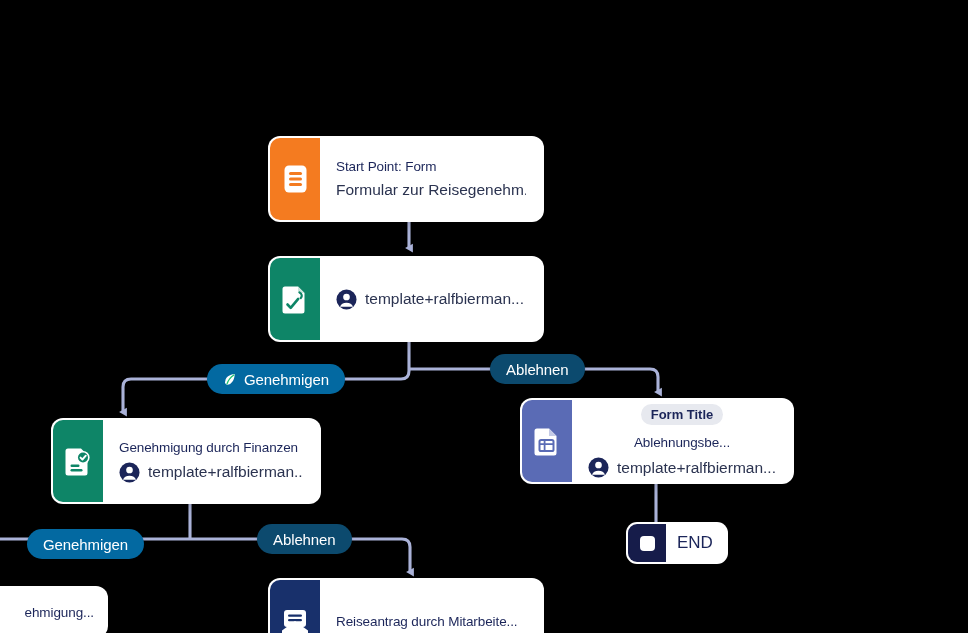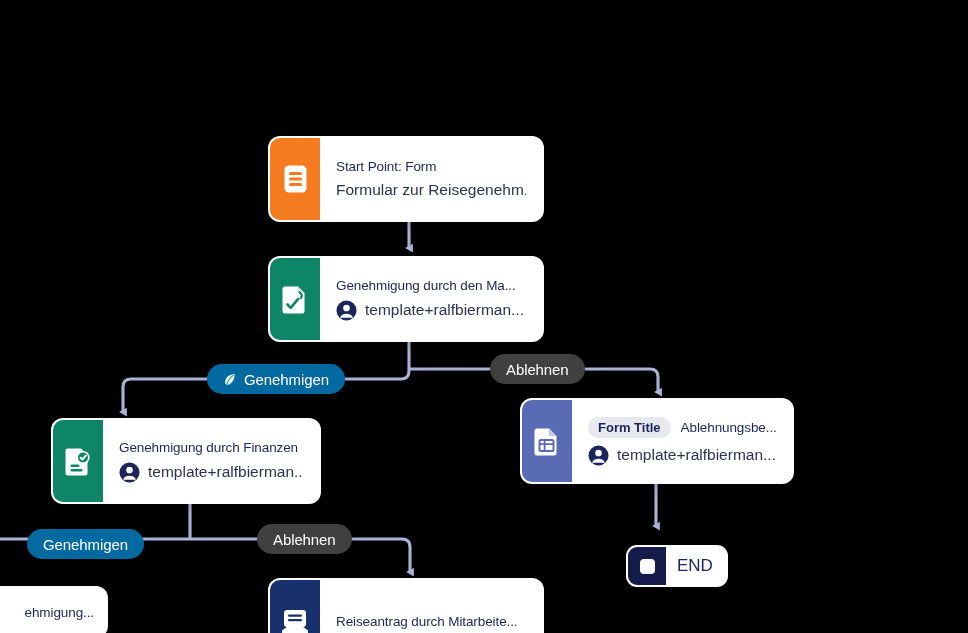--- a/index.html
+++ b/index.html
@@ -47,21 +47,21 @@
 
   
   .pill{
     position:absolute;display:flex;align-items:center;gap:6px;
     height:30px;padding:0 16px;border-radius:15px;
     font-size:15px;color:#fff;letter-spacing:-.1px;
     box-shadow:0 1px 2px rgba(0,0,0,.25);
     white-space:nowrap;
   }
   .pill-green{background:#0369a1;}
-  .pill-red{background:#404040;}
+  .pill-red{background:#0c4a6e;}
   .pill svg{display:block;}
 
   
   .endnode{
     position:absolute;display:flex;align-items:center;
     background:#fff;border-radius:9px;overflow:hidden;
     box-shadow:0 0 0 2px #fff,0 2px 6px rgba(0,0,0,.3);
   }
   .endnode .sq{
     width:38px;height:38px;background:#161c4a;
@@ -73,21 +73,21 @@
   .endnode .lbl{
     padding:0 13px 0 11px;font-size:17px;color:#1b2559;font-weight:400;
     line-height:38px;
   }
 
   
   .chip{
     background:#e7e9ef;color:#1b2559;font-weight:bold;font-size:13px;
     border-radius:11px;padding:3px 10px;white-space:nowrap;
   }
-  .chiprow{display:flex;align-items:center;gap:10px;min-width:0;}
+  .chiprow{display:flex;align-items:center;gap:10px;min-width:0;flex-direction:column;}
 
   .cut{overflow:hidden;}
 </style>
 </head>
 <body>
 
 <div id="canvas">
 
   <svg class="edges" viewBox="0 0 968 633">
     <defs>
@@ -133,21 +133,20 @@
   <div class="node sel" style="left:270px;top:258px;width:272px;height:82px;">
     <div class="iconpane pane-green">
       <svg width="28" height="30" viewBox="0 0 28 30" aria-hidden="true">
         <path d="M4,2.5 h13 l6.5,6.5 v18 a2.5,2.5 0 0 1 -2.5,2.5 h-17 a2.5,2.5 0 0 1 -2.5,-2.5 v-22 a2.5,2.5 0 0 1 2.5,-2.5 z" fill="#ffffff"></path>
         <path d="M17,2.5 l6.5,6.5 h-6.5 z" fill="#c9e5dc"></path>
         <path d="M6.5,20.5 l3.2,3.4 l7.5,-9" fill="none" stroke="#0e8567" stroke-width="2.6" stroke-linecap="round" stroke-linejoin="round"></path>
         <path d="M18.5,8.5 c2.5,1.2 3,4 1.2,5.6" fill="none" stroke="#0e8567" stroke-width="2.2" stroke-linecap="round"></path>
       </svg>
     </div>
     <div class="body">
-      <div class="titleline">Genehmigung durch den Ma...</div>
       <div class="subline big">
         <svg class="avatar" viewBox="0 0 22 22" aria-hidden="true">
           <circle cx="11" cy="11" r="10.5" fill="#1b2559"></circle>
           <circle cx="11" cy="8.4" r="3.5" fill="#ffffff"></circle>
           <path d="M4.2,18.6 a7.1,6 0 0 1 13.6,0 z" fill="#ffffff"></path>
         </svg>
         <span>template+ralfbierman...</span>
       </div>
     </div>
   </div>
@@ -234,20 +233,20 @@
   </div>
 
   <div class="pill pill-green" style="left:27px;top:529px;">
     <span>Genehmigen</span>
   </div>
 
   <div class="pill pill-red" style="left:257px;top:524px;">
     <span>Ablehnen</span>
   </div>
 
-  <div class="endnode" style="left:628px;top:547px;align-items:center;">
+  <div class="endnode" style="left:628px;top:524px;align-items:center;">
     <div class="sq">
         <i></i>
       </div>
     <div class="lbl">END</div>
   </div>
 
 </div>
 
 </body></html>

